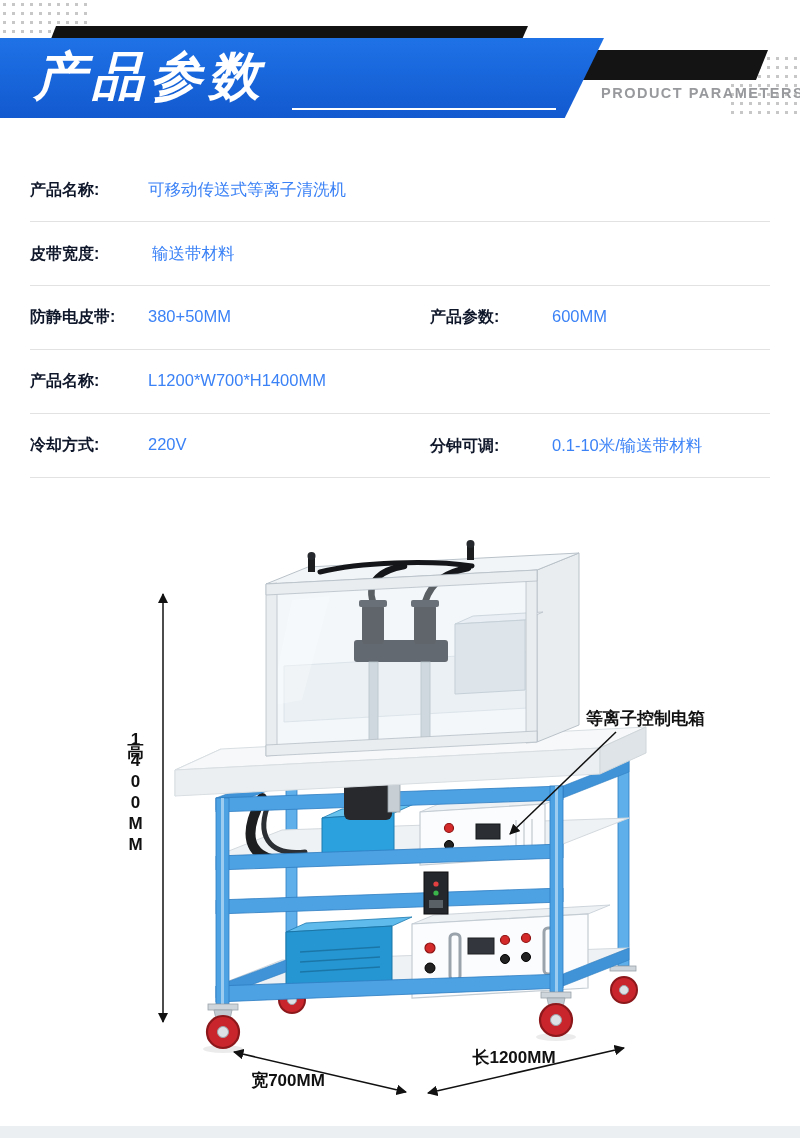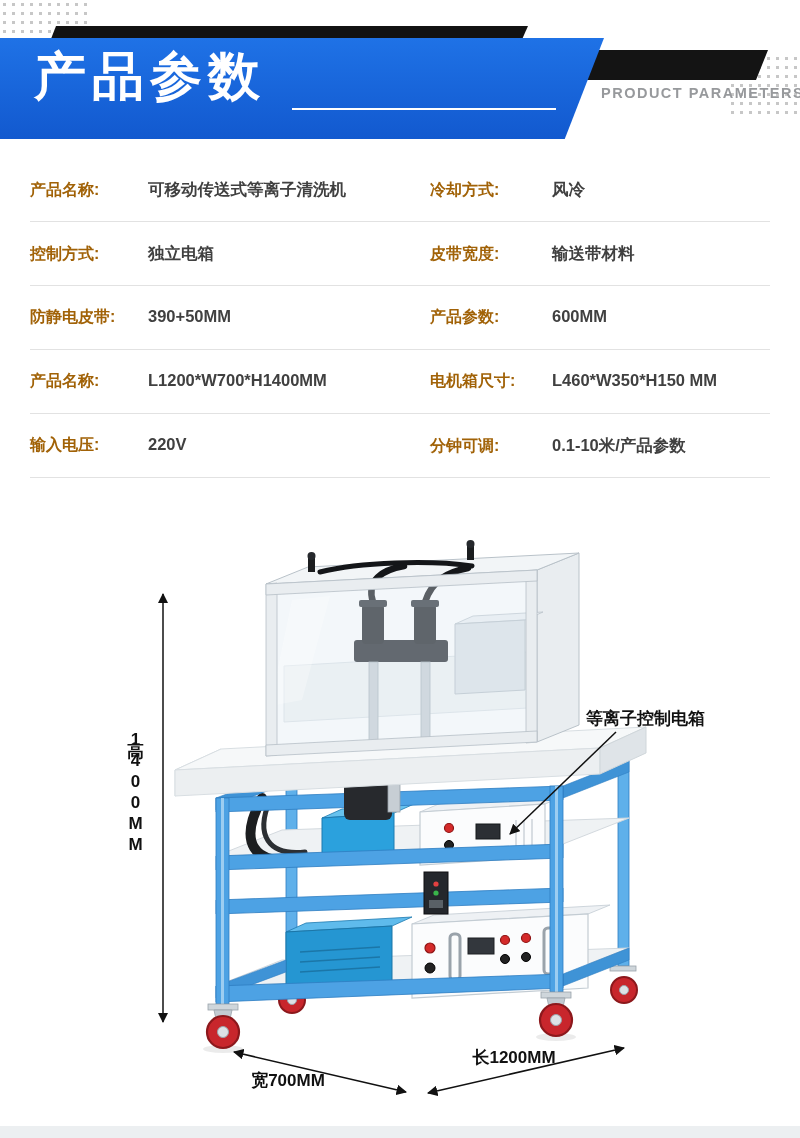--- a/index.html
+++ b/index.html
@@ -22,23 +22,24 @@
     position:absolute; left:42px; top:26px; width:486px; height:36px;
     background:#121212; z-index:1;
     clip-path:polygon(14px 0, 100% 0, calc(100% - 16px) 100%, 0 100%);
   }
   #black-band-right {
     position:absolute; left:558px; top:50px; width:210px; height:30px;
     background:#141414; z-index:1;
     clip-path:polygon(14px 0, 100% 0, calc(100% - 12px) 100%, 0 100%);
   }
   #banner {
-    position:absolute; left:0; top:38px; width:604px; height:101px; z-index:2;
+    position:absolute; left:0; top:38px; width:604px; height:80px; z-index:2;
     background:linear-gradient(180deg,#1f72e6,#1259cf);
     clip-path:polygon(0 0, 100% 0, 93.5% 100%, 0 100%);
+    font-style:italic;
   }
   #banner h1 {
     color:#fff; font-size:52px; font-weight:bold; letter-spacing:6px;
     padding:12px 0 0 34px; line-height:1;
   }
   #banner-underline {
     position:absolute; left:292px; top:70px; width:264px; height:2px;
     background:#ffffff;
   }
   #subtitle {
@@ -49,23 +50,23 @@
 
   
   #specs { position:absolute; left:30px; right:30px; top:158px; z-index:2; }
   .spec-row {
     display:flex; align-items:center; height:64px;
     border-bottom:1px solid #e2e2e2;
   }
   .spec-cell { display:flex; align-items:baseline; }
   .spec-cell.left  { width:400px; }
   .spec-cell.right { flex:1; }
-  .spec-label { font-weight:bold; font-size:16px; min-width:118px; color:#a16207; }
+  .spec-label { font-weight:bold; font-size:16px; min-width:118px; color:#0f172a; }
   .spec-cell.right .spec-label { min-width:122px; }
-  .spec-value { font-size:16.5px; color:#404040;font-weight:bold; }
+  .spec-value { font-size:16.5px; color:#3b82f6; }
 
   
   #diagram { position:absolute; left:0; top:540px; width:800px; height:570px; }
   #machine-svg { position:absolute; left:0; top:0; }
   svg text { font-family:"Liberation Sans","DejaVu Sans",sans-serif; fill:#111; }
   #height-label {
     position:absolute; left:124px; top:188px; 
     writing-mode:vertical-rl; text-orientation:upright;
     font-weight:bold; font-size:17px; letter-spacing:2px; color:#111;
   }
@@ -89,67 +90,55 @@
 </div>
 <div id="subtitle">PRODUCT PARAMETERS</div>
 
 <div id="specs">
 
   <div class="spec-row">
     <div class="spec-cell left">
       <span class="spec-label">产品名称:</span>
       <span class="spec-value">可移动传送式等离子清洗机</span>
     </div>
-    <div class="spec-cell right">
-      <span class="spec-label">冷却方式:</span>
-      <span class="spec-value">风冷</span>
-    </div>
-  </div>
-
-  <div class="spec-row">
-    <div class="spec-cell left">
-      <span class="spec-label">控制方式:</span>
-      <span class="spec-value">独立电箱</span>
-    </div>
+  </div>
+
+  <div class="spec-row">
     <div class="spec-cell right">
       <span class="spec-label">皮带宽度:</span>
       <span class="spec-value">输送带材料</span>
     </div>
   </div>
 
   <div class="spec-row">
     <div class="spec-cell left">
       <span class="spec-label">防静电皮带:</span>
-      <span class="spec-value">390+50MM</span>
+      <span class="spec-value">380+50MM</span>
     </div>
     <div class="spec-cell right">
       <span class="spec-label">产品参数:</span>
       <span class="spec-value">600MM</span>
     </div>
   </div>
 
   <div class="spec-row">
     <div class="spec-cell left">
       <span class="spec-label">产品名称:</span>
       <span class="spec-value">L1200*W700*H1400MM</span>
     </div>
-    <div class="spec-cell right">
-      <span class="spec-label">电机箱尺寸:</span>
-      <span class="spec-value">L460*W350*H150 MM</span>
-    </div>
   </div>
 
   <div class="spec-row">
     <div class="spec-cell left">
-      <span class="spec-label">输入电压:</span>
+      <span class="spec-label">冷却方式:</span>
       <span class="spec-value">220V</span>
     </div>
     <div class="spec-cell right">
       <span class="spec-label">分钟可调:</span>
-      <span class="spec-value">0.1-10米/产品参数</span>
+      <span class="spec-value">0.1-10米/输送带材料</span>
     </div>
   </div>
 
 </div>
 
 <div id="diagram">
 
 <svg id="machine-svg" width="800" height="570" viewBox="0 540 800 570" xmlns="http://www.w3.org/2000/svg">
   <defs>
     <marker id="arr" viewBox="0 0 10 10" refX="9" refY="5" markerWidth="7" markerHeight="7" orient="auto-start-reverse">

